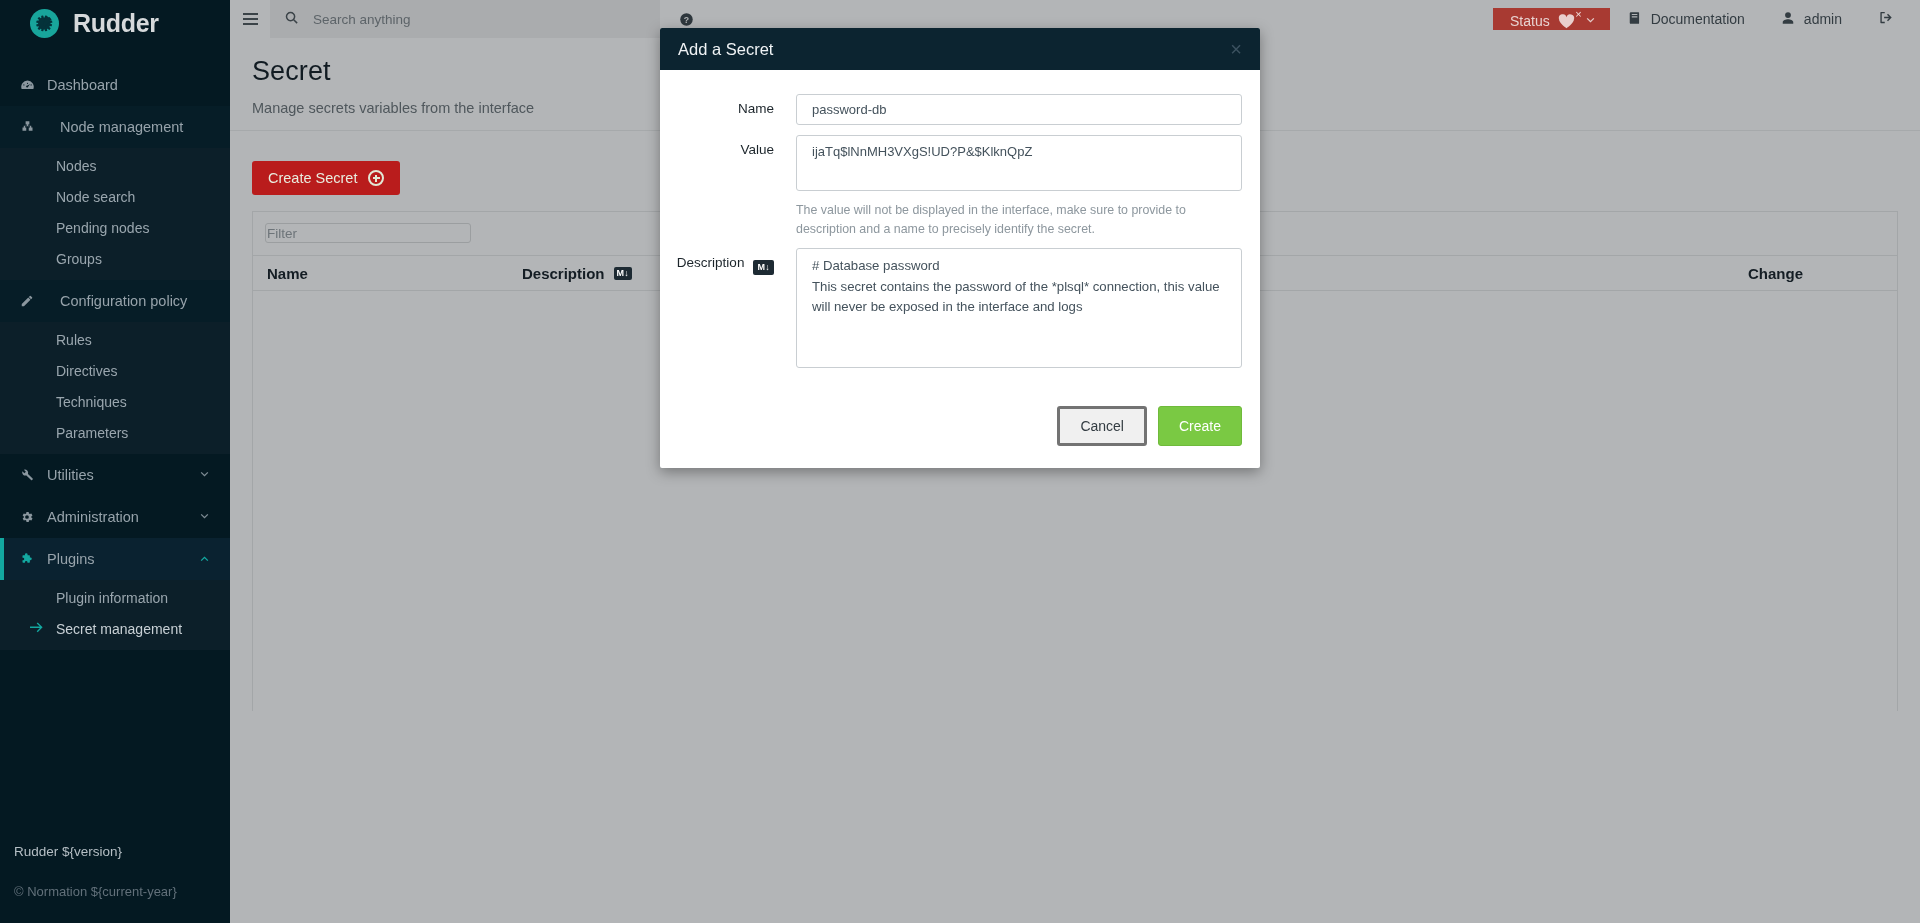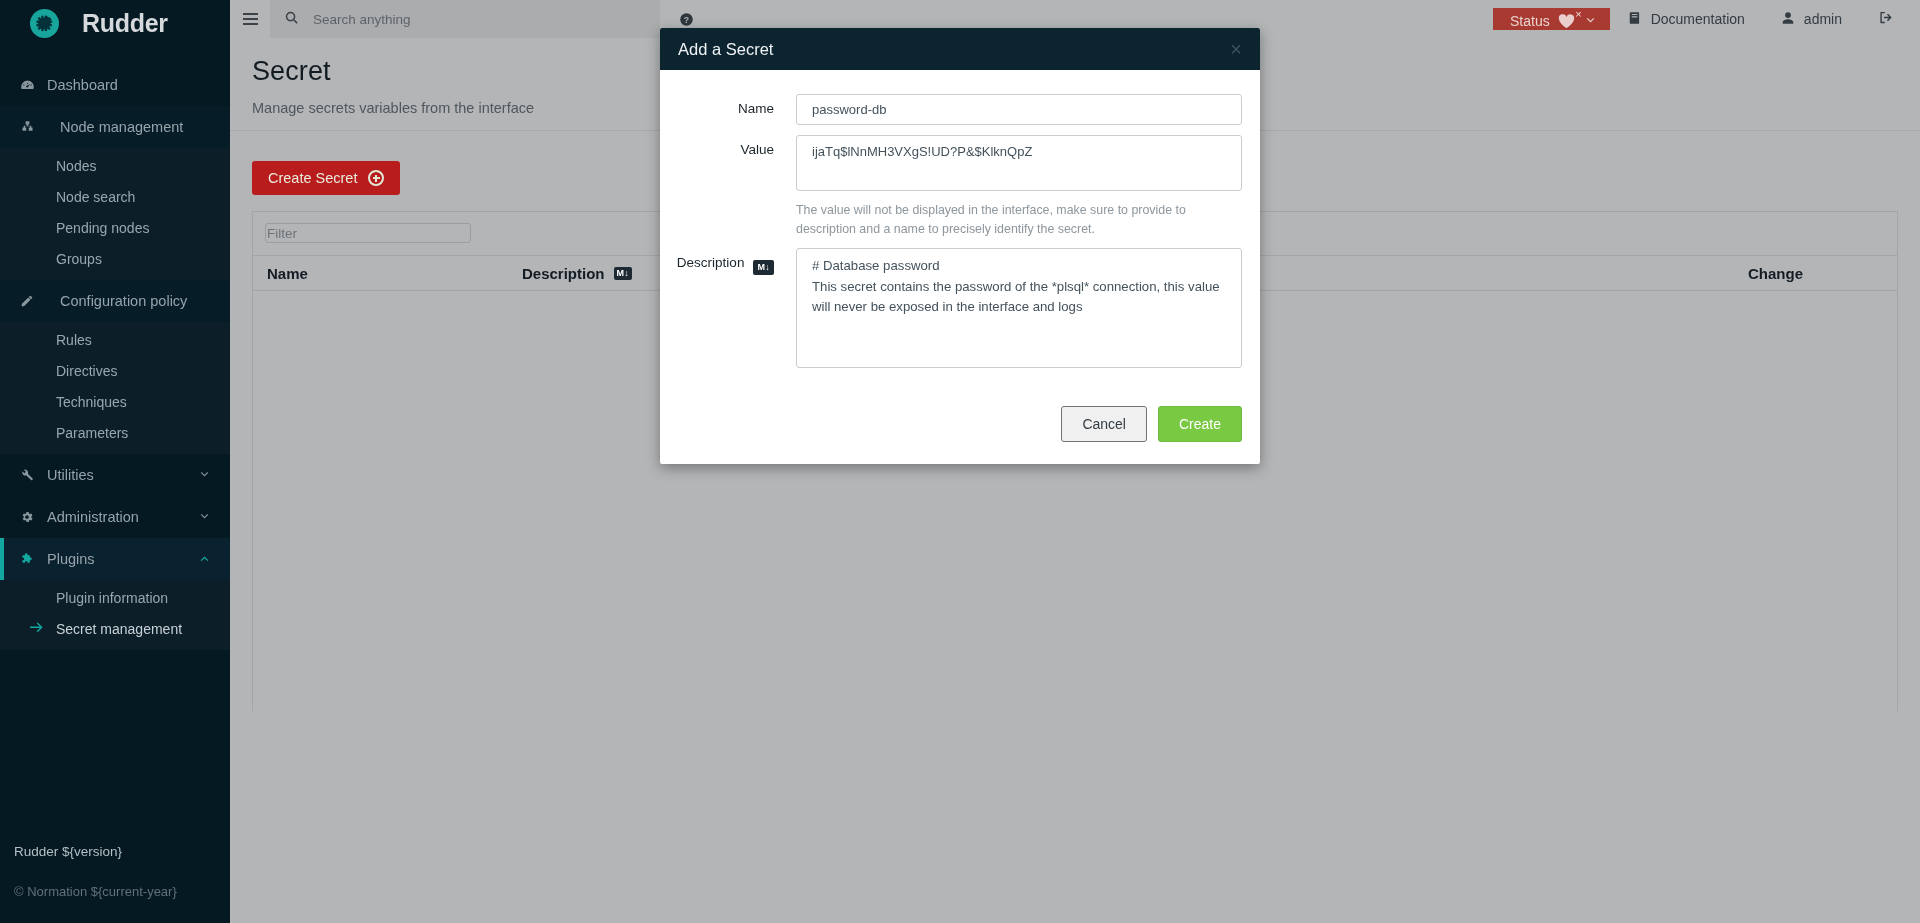--- a/index.html
+++ b/index.html
@@ -13,21 +13,21 @@
 
   
   .sidebar {
     position: absolute; left: 0; top: 0;
     width: 230px; height: 923px;
     background: #041922;
     display: flex; flex-direction: column;
   }
   .brand {
     height: 46px; display: flex; align-items: center;
-    padding-left: 30px; gap: 23px; flex-shrink: 0;
+    padding-left: 30px; gap: 14px; flex-shrink: 0;
   }
   .brand-logo {
     width: 29px; height: 29px; border-radius: 50%;
     background: #18a59b; display: flex; align-items: center;
     justify-content: center; flex-shrink: 0;
   }
   .brand-name {
     color: #d6d9db; font-size: 25px; font-weight: bold; letter-spacing: -.3px;
   }
   .nav { margin-top: 18px; flex: 1 1 auto; }
@@ -181,21 +181,21 @@
     border-radius: 2px; padding: 3px 4px; letter-spacing: .3px;
     display: inline-flex; align-items: center; line-height: 1; margin-top: 5px;
   }
   .modal-footer {
     padding: 14px 18px 22px 18px; display: flex; justify-content: flex-end; gap: 11px;
   }
   .btn {
     font-family: inherit; font-size: 14px; border-radius: 3px;
     padding: 9px 20px; cursor: pointer;
   }
-  .btn-cancel { background: #f0f0f0; border: 1px solid #737373; color: #333c42; }
+  .btn-cancel { background: #f0f0f0; border: 3px solid #737373; color: #333c42; }
   .btn-create-modal { background: #7ac943; border: 1px solid #6fba3b; color: #ffffff; }
 </style>
 </head>
 <body>
 
 <div id="root">
 
   <div class="sidebar">
     <div class="brand">
       <span class="brand-logo">

